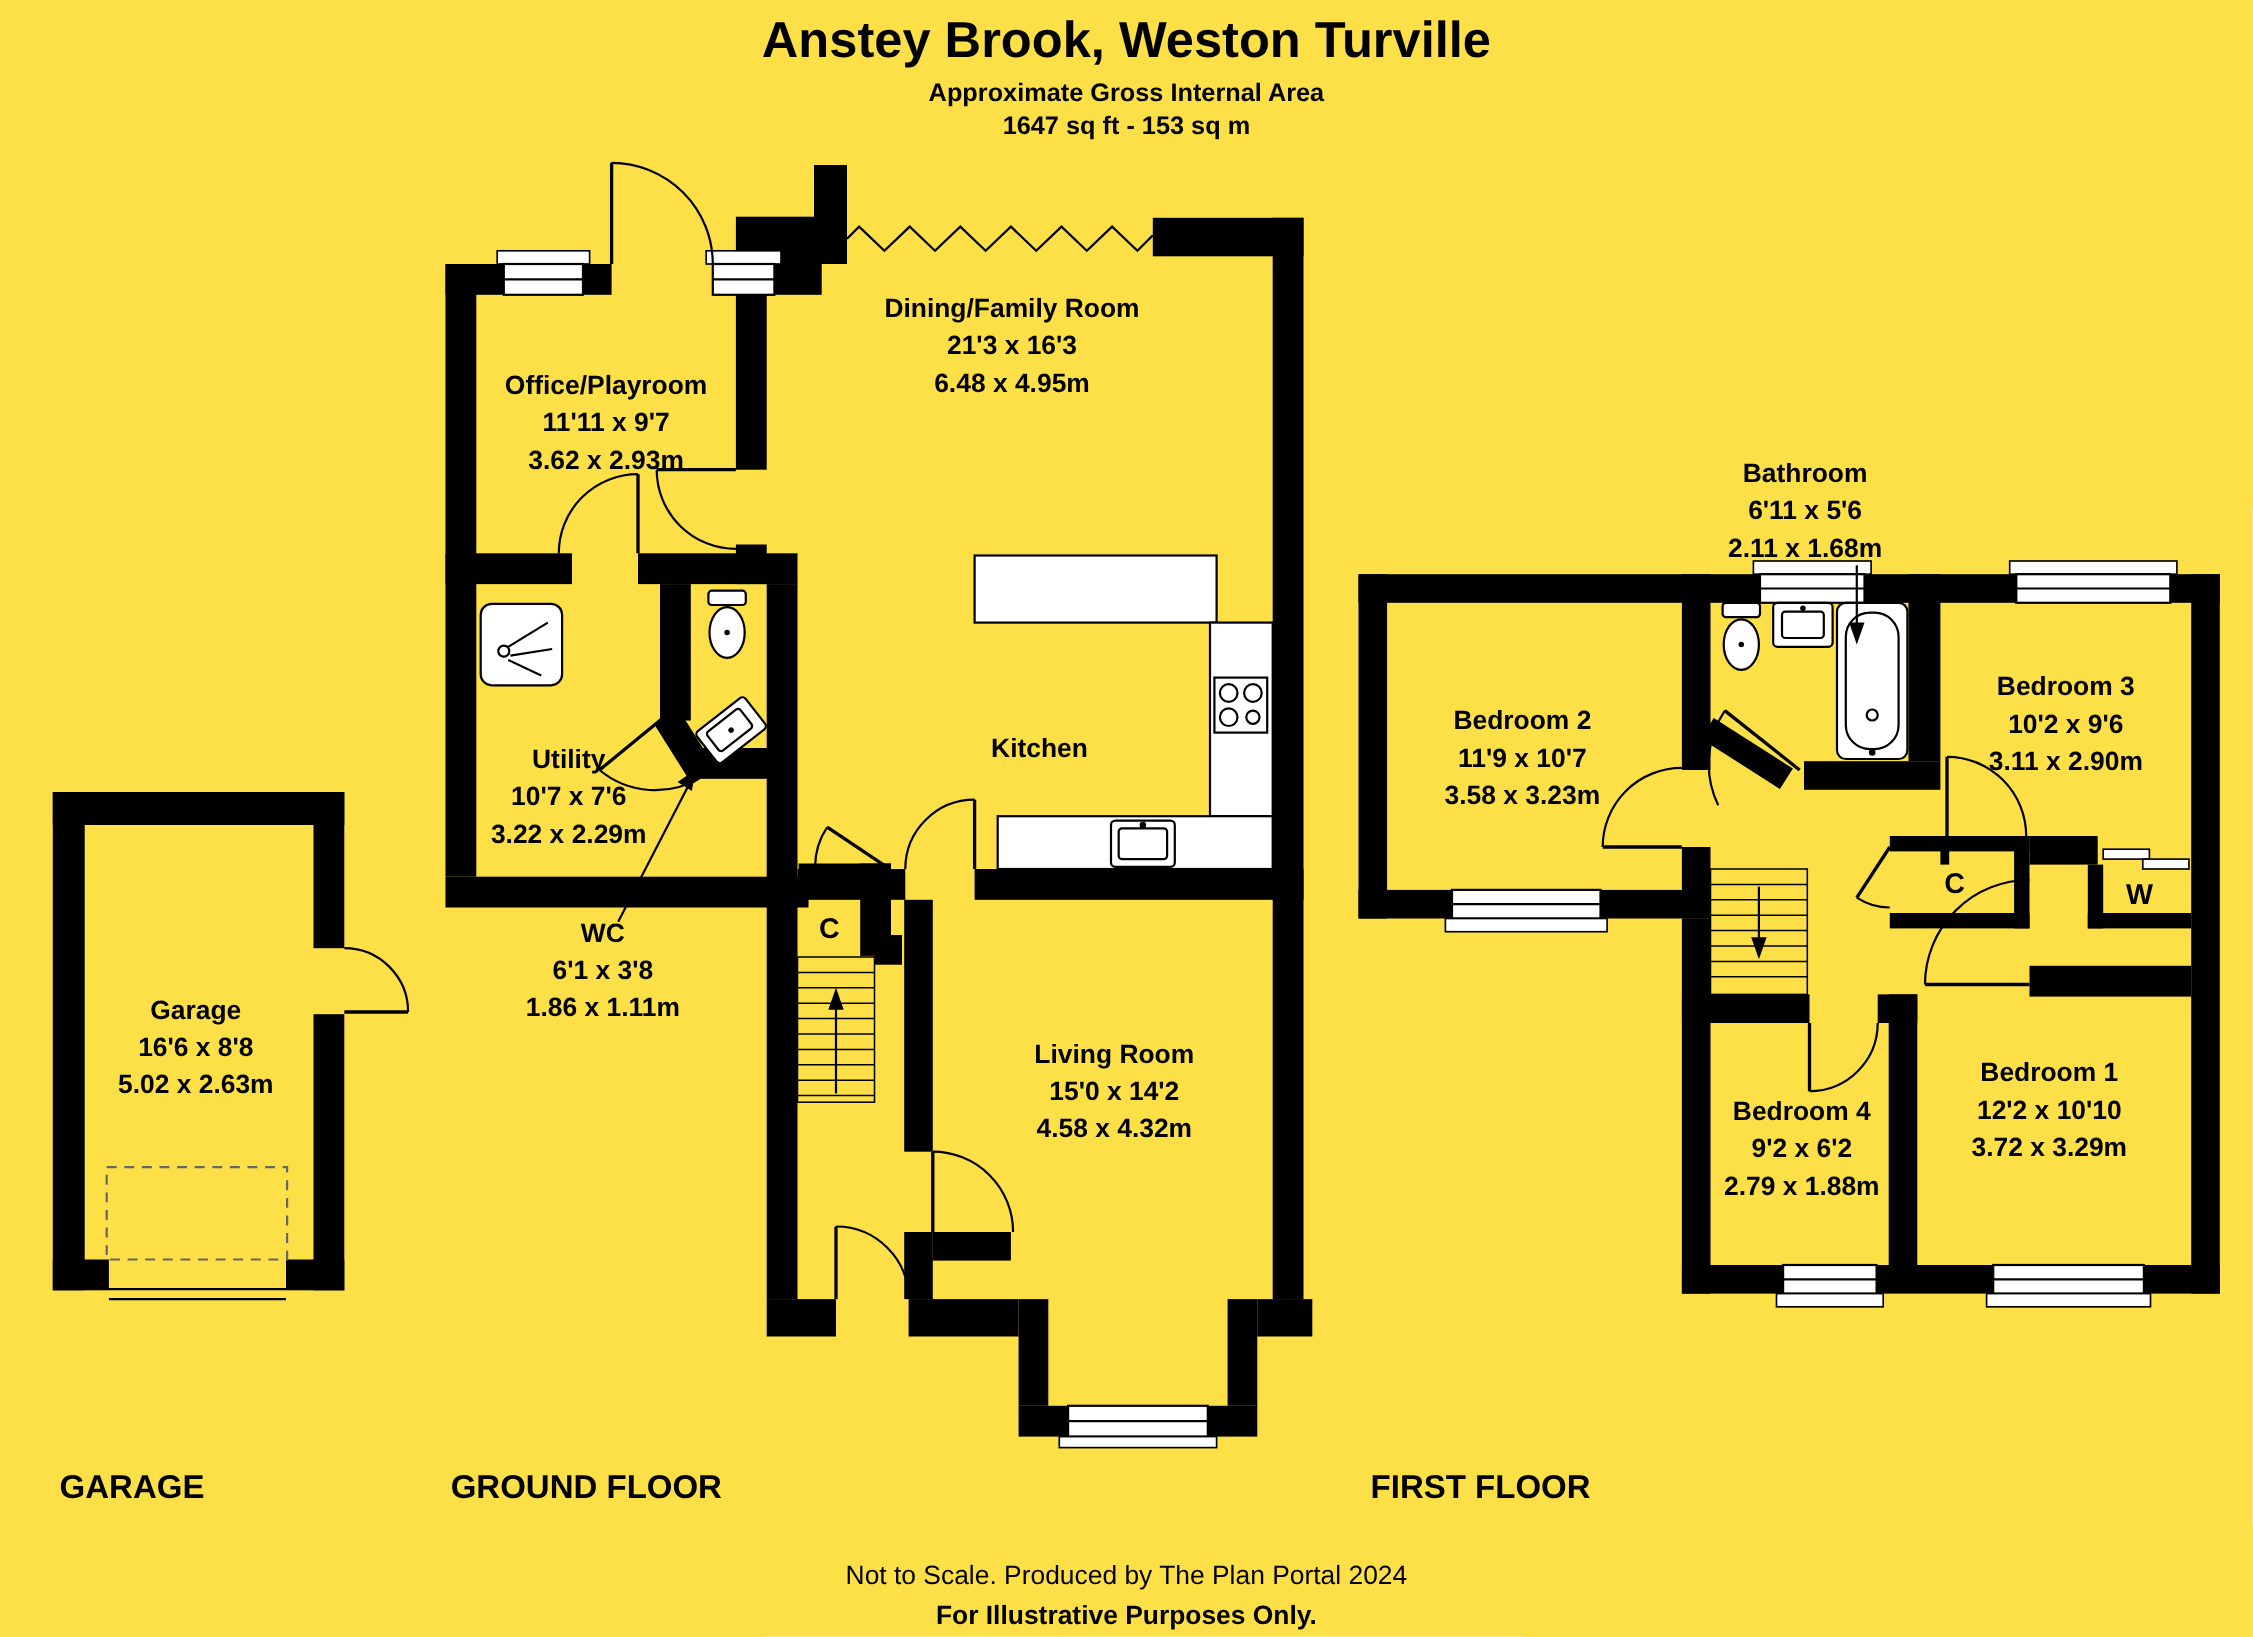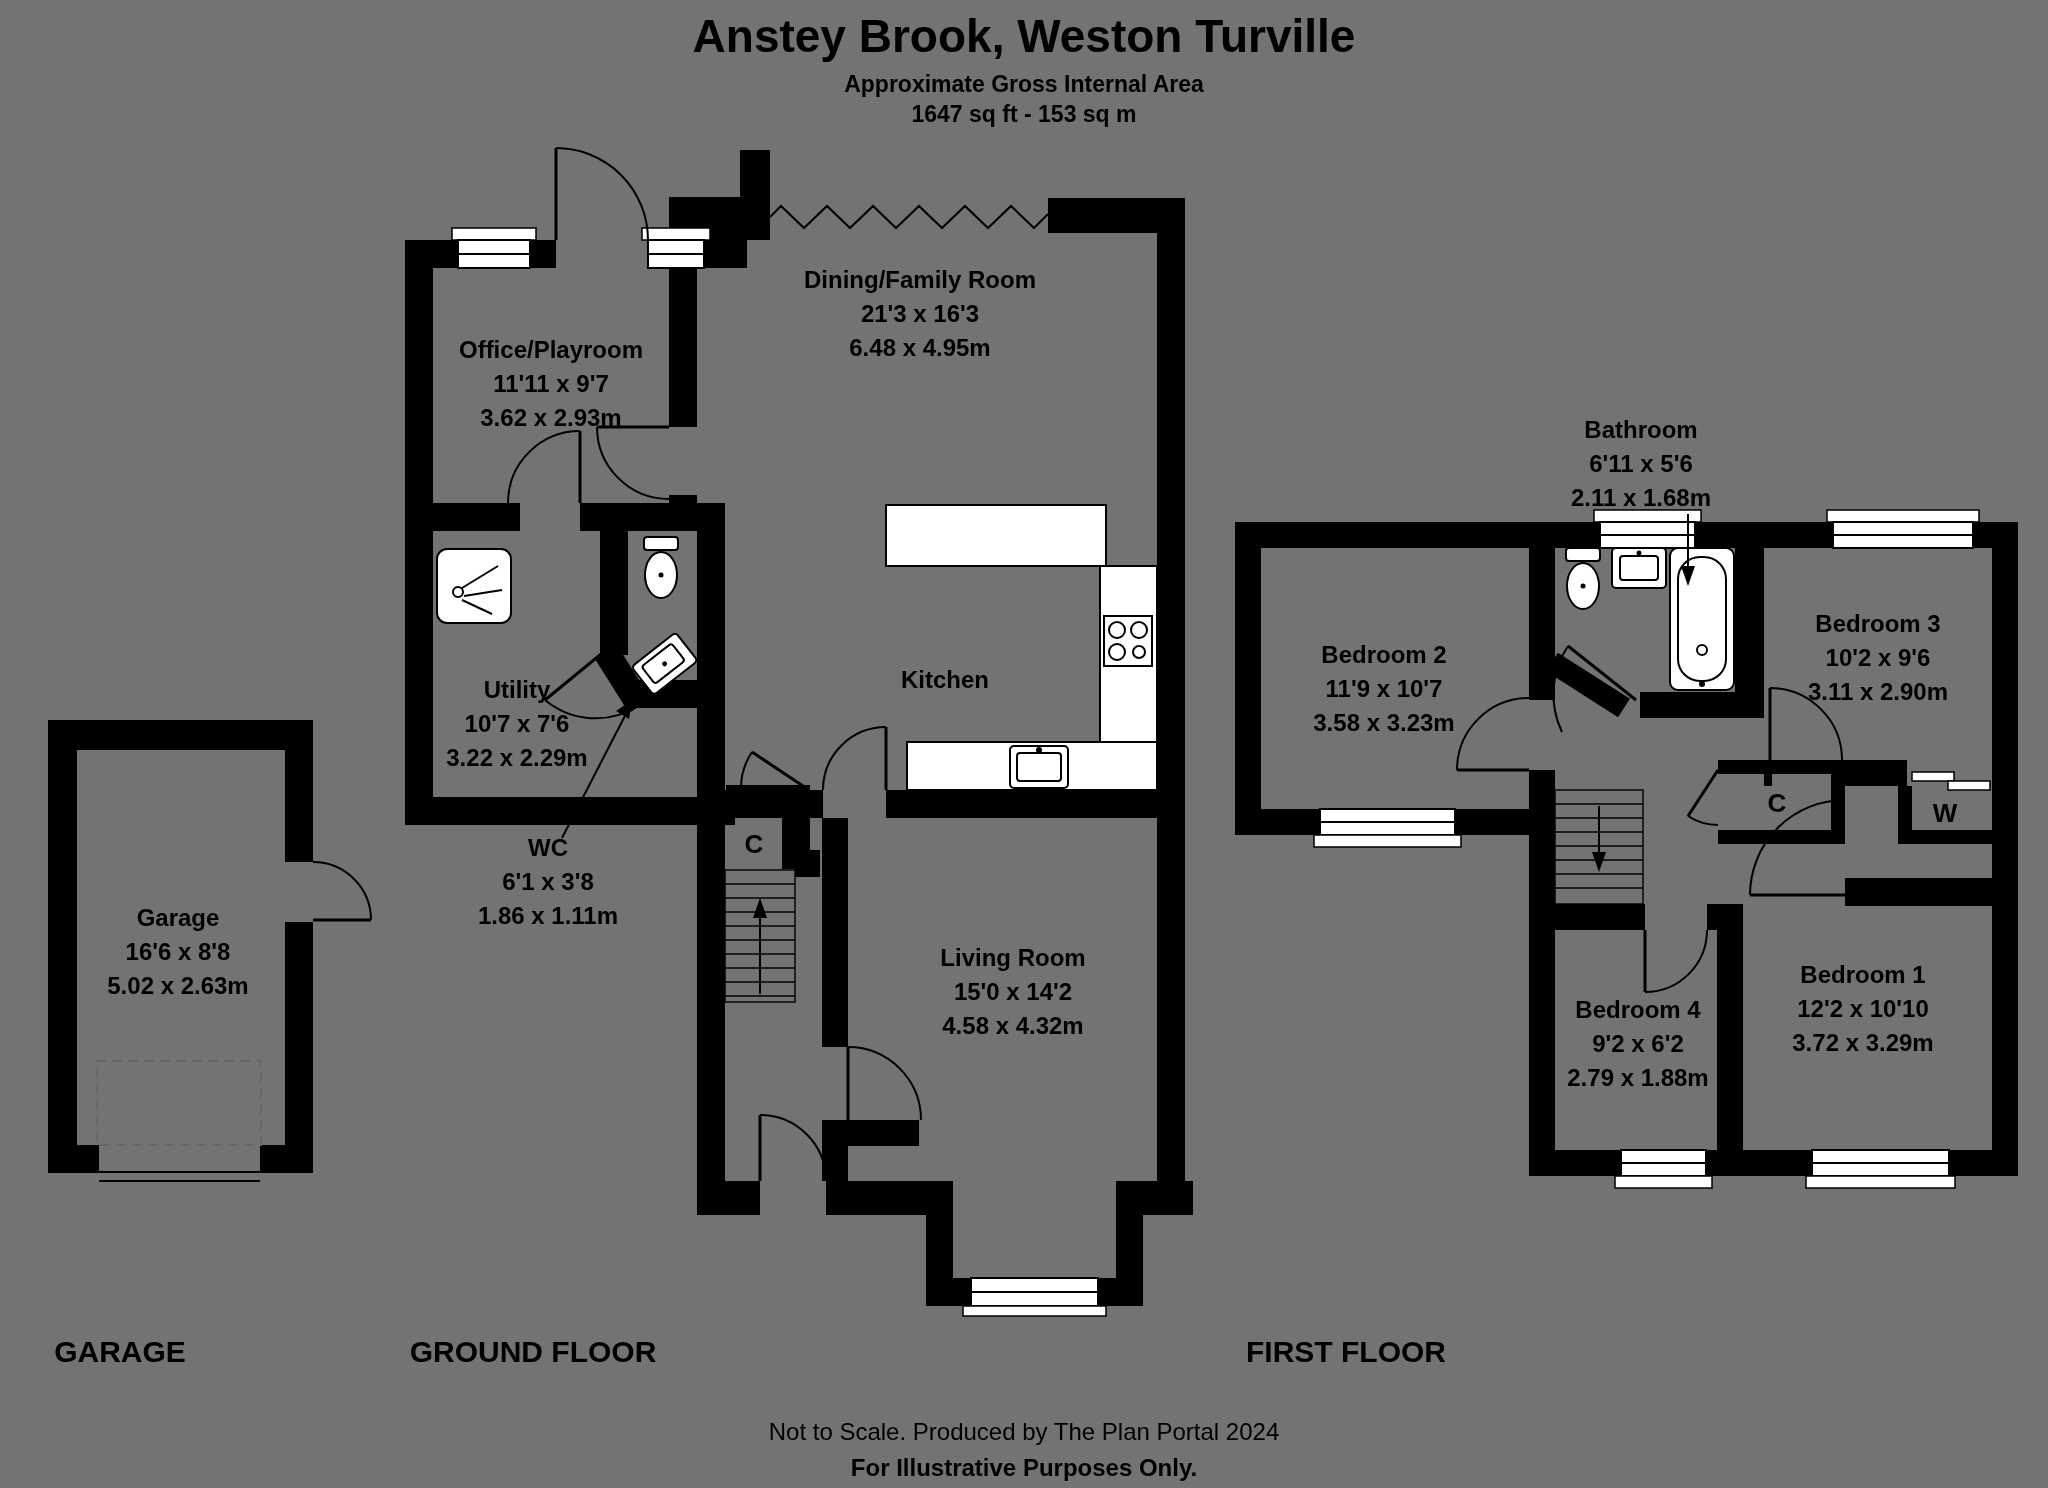--- a/index.html
+++ b/index.html
@@ -1,16 +1,16 @@
 <!DOCTYPE html>
 <html><head>
 <meta charset="utf-8">
 <style>
   html,body{margin:0;padding:0;background:#fff;width:2048px;height:1488px;overflow:hidden}
-  .page{position:relative;width:2048px;height:1488px;background:#737373;font-family:"Liberation Sans",sans-serif}
+  .page{position:relative;width:2048px;height:1488px;background:#fde047;font-family:"Liberation Sans",sans-serif}
   svg{position:absolute;left:0;top:0}
   text{font-family:"Liberation Sans",sans-serif;fill:#000}
   .wall{fill:#000;stroke:none}
   .jamb{stroke:#000;stroke-width:26;fill:none}
   .jamb2{stroke:#000;stroke-width:22;fill:none}
   .thin{fill:#fff;stroke:#000;stroke-width:2}
   .thinN{fill:none;stroke:#000;stroke-width:2}
   .sill{fill:#fff;stroke:#000;stroke-width:1.5}
   .door{fill:none;stroke:#000;stroke-width:2}
   .leaf{stroke:#000;stroke-width:3;fill:none}

